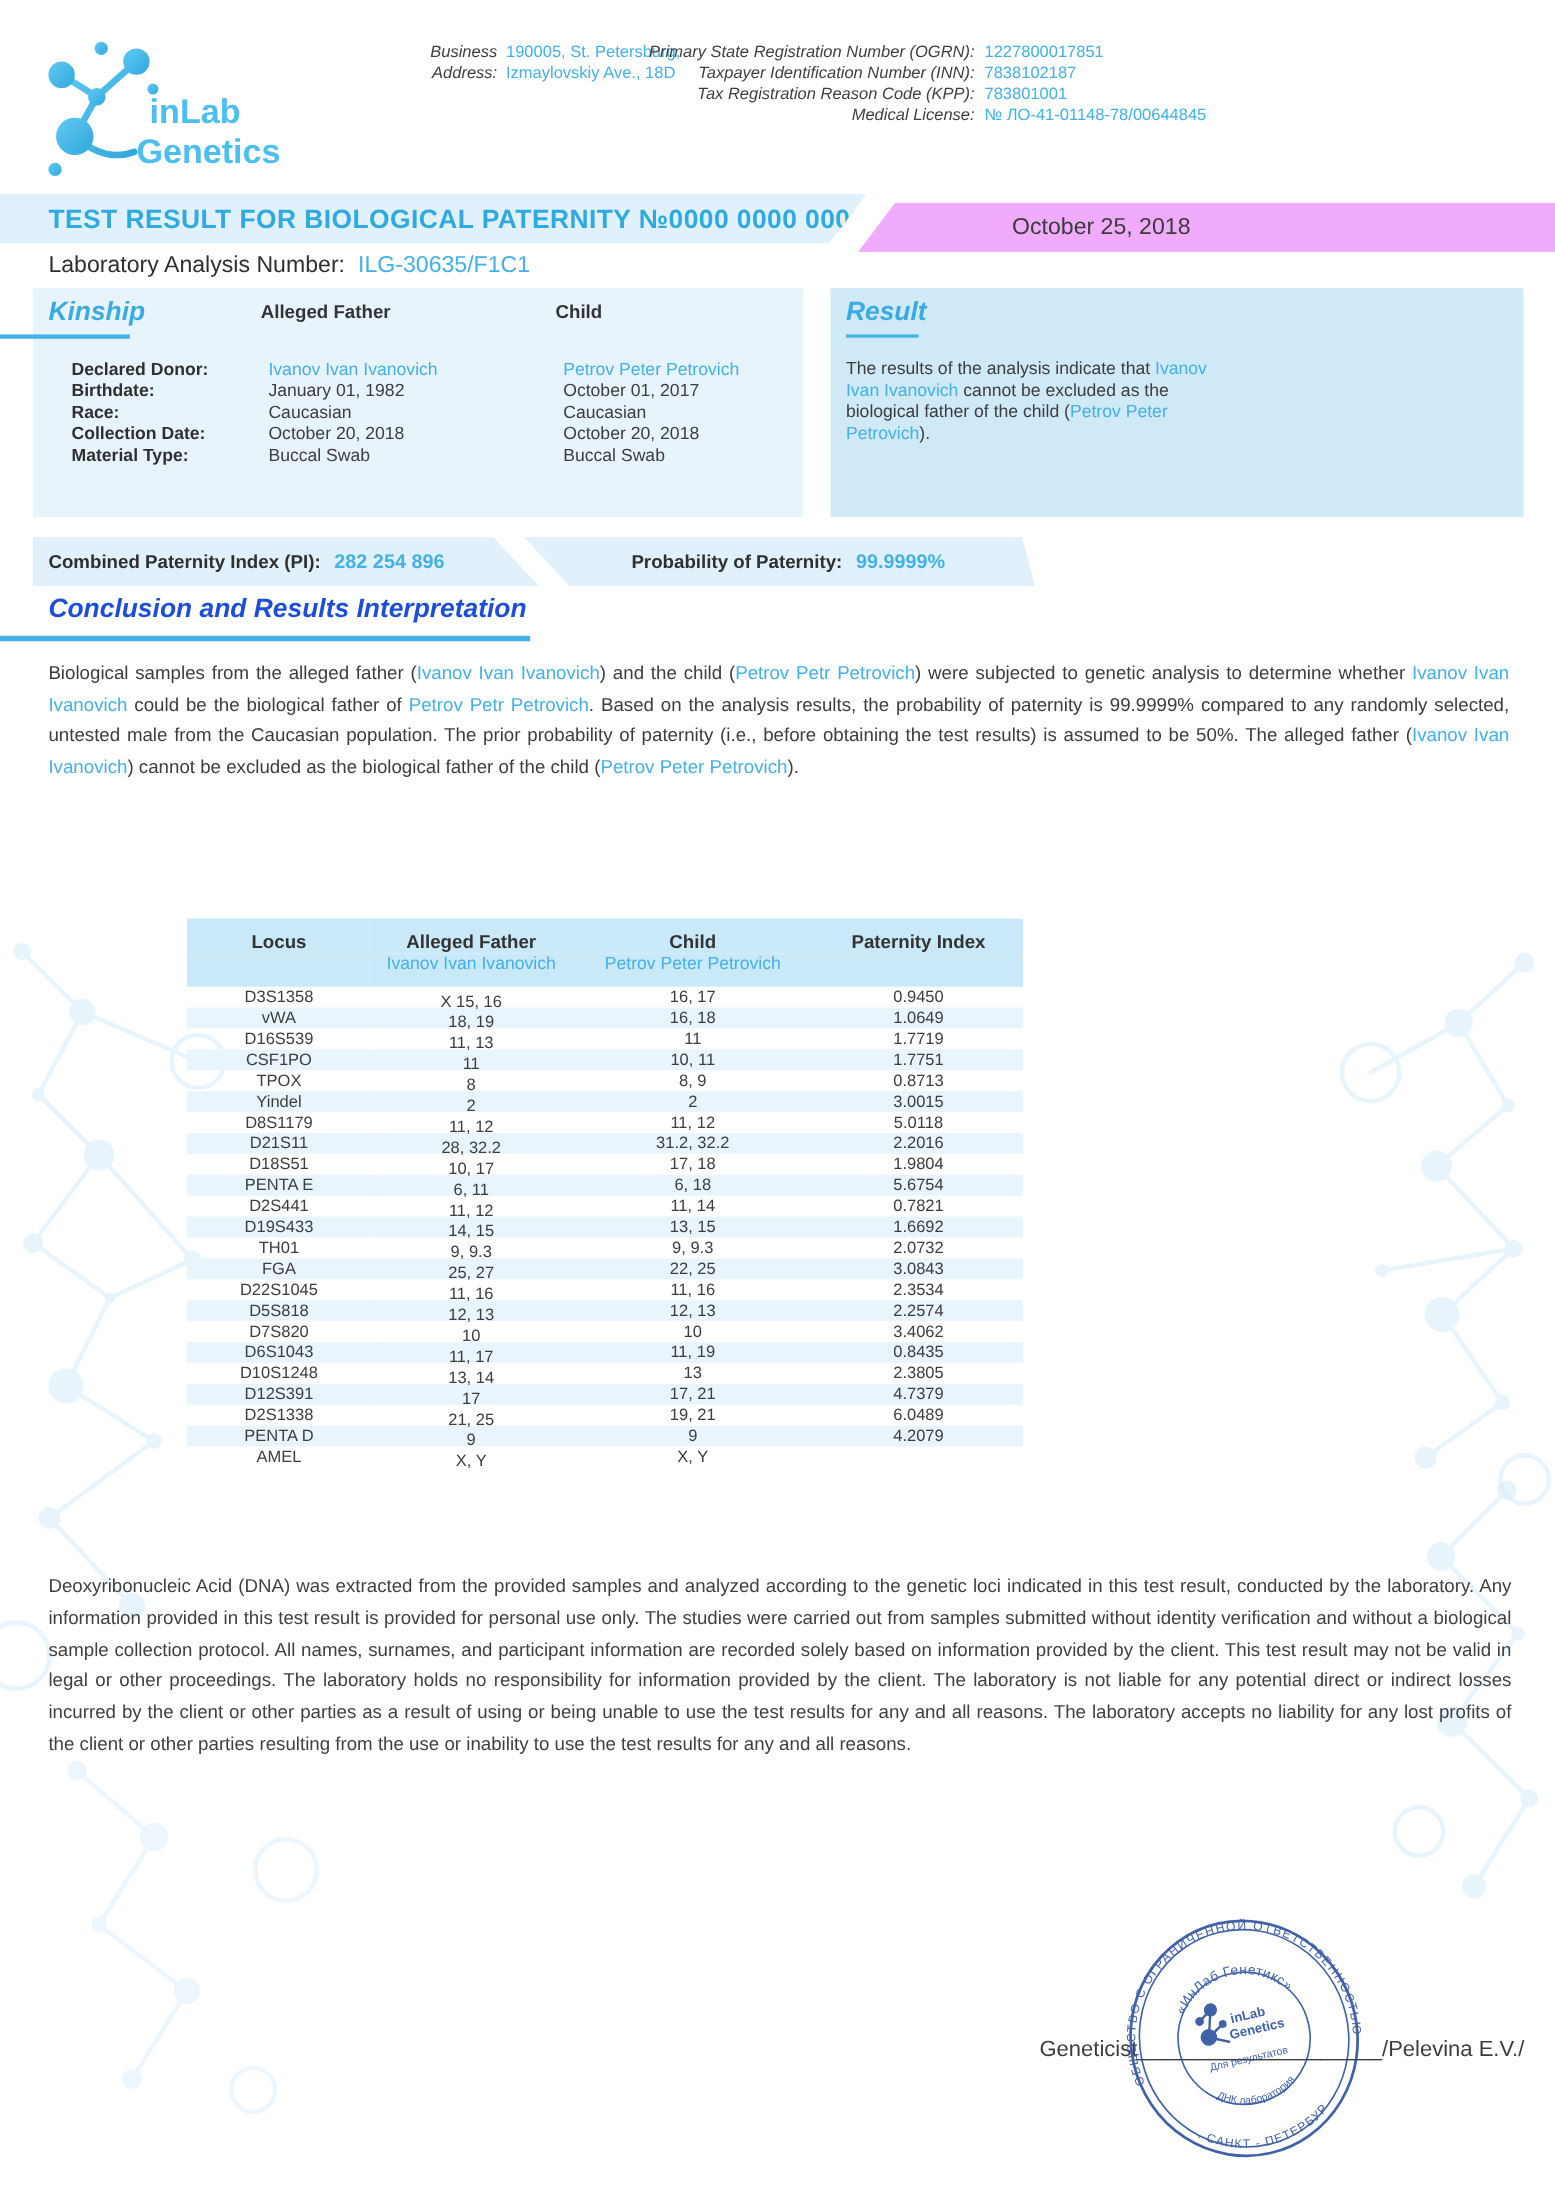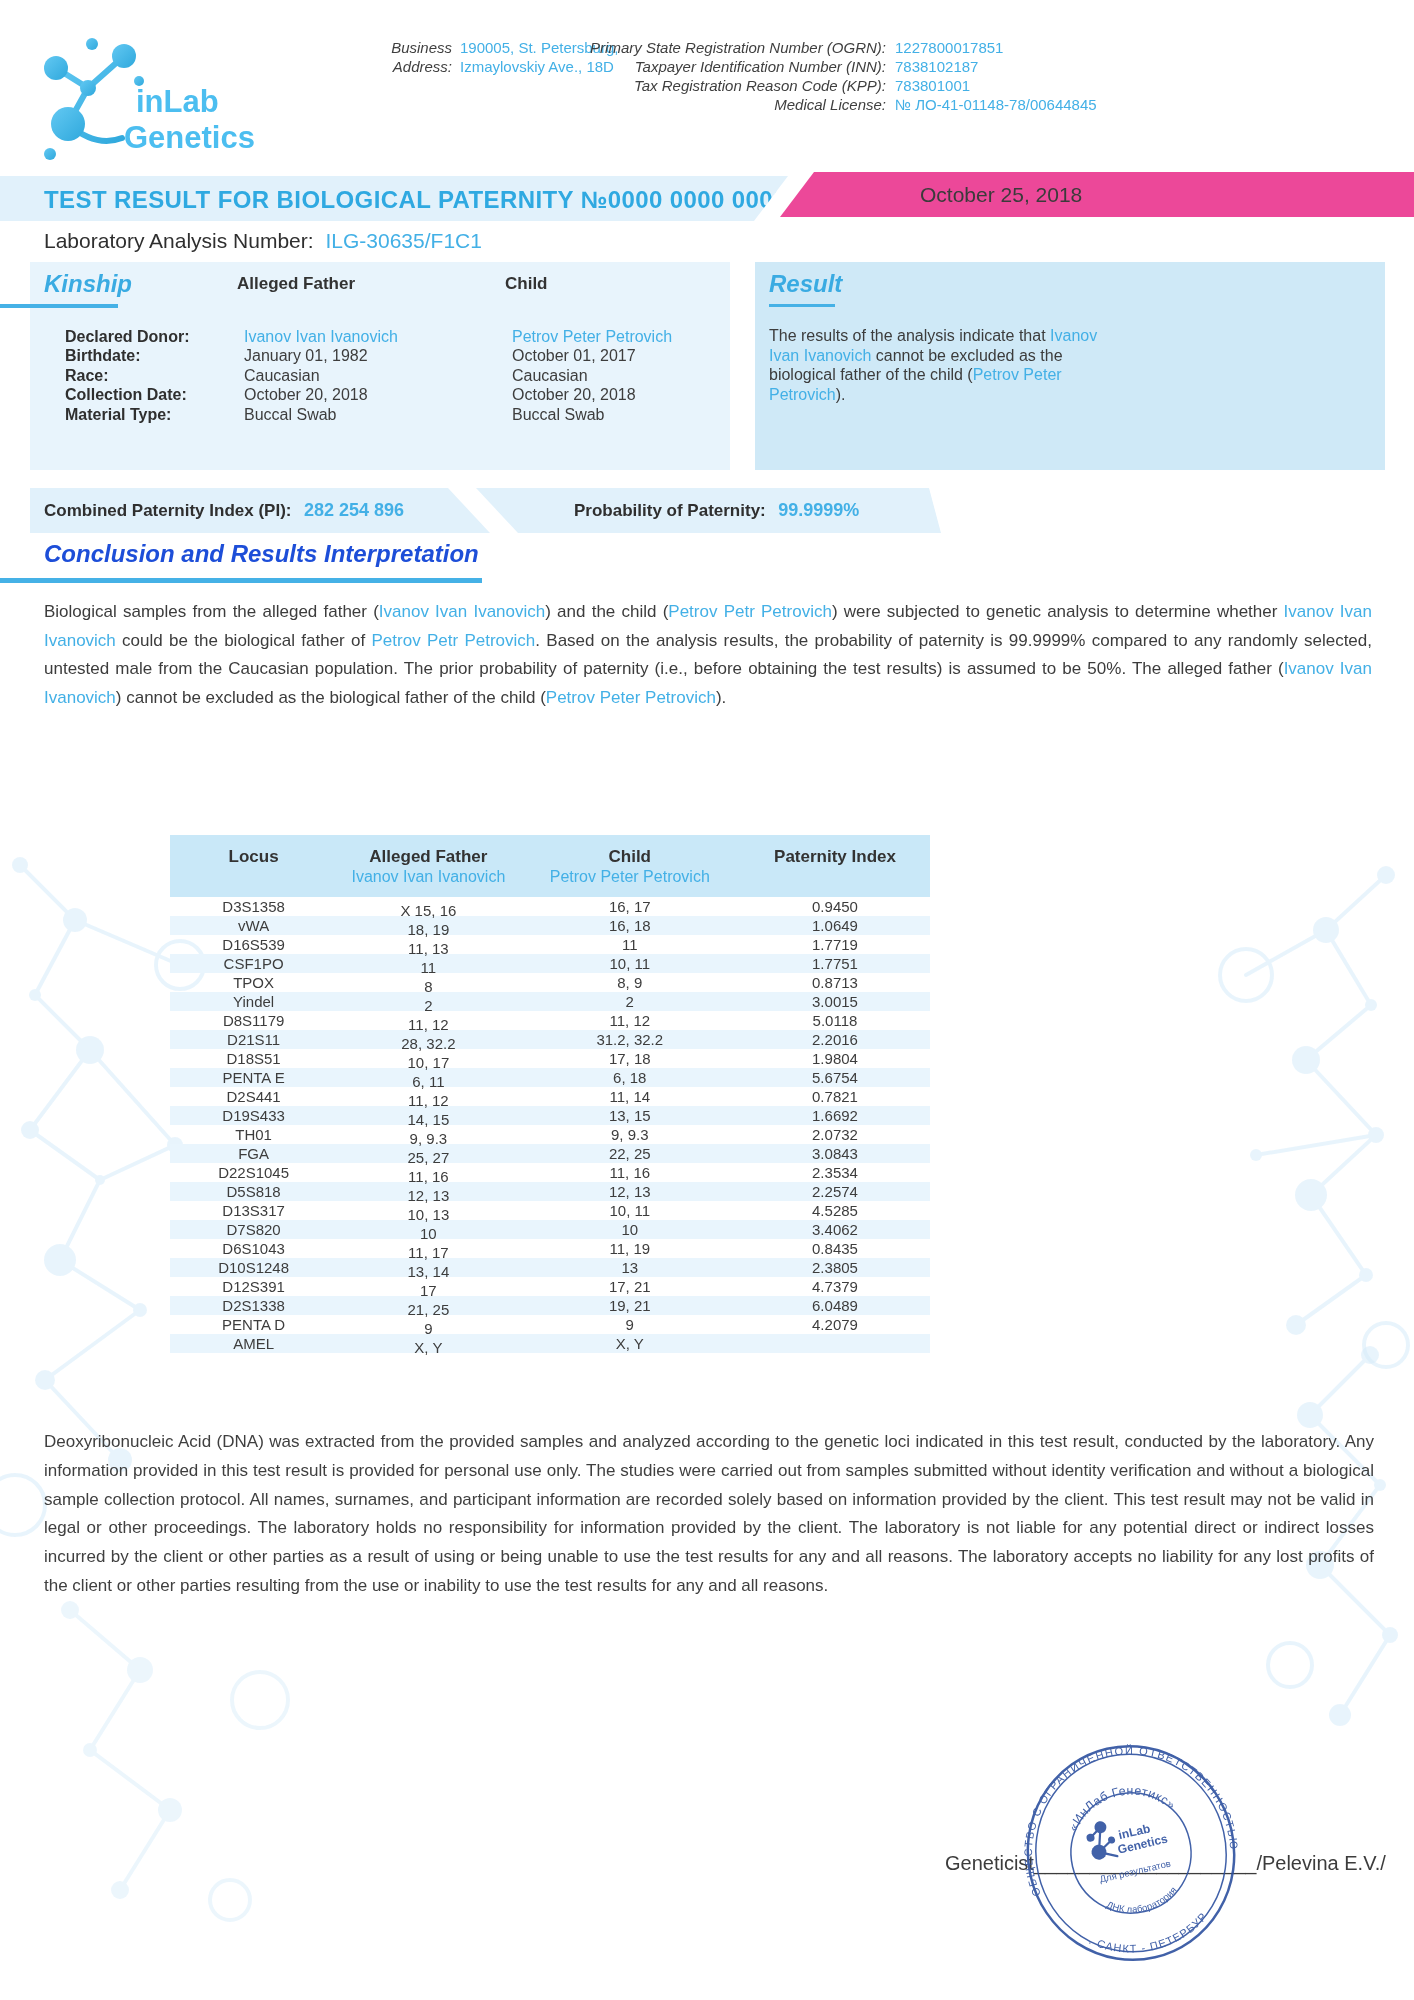--- a/index.html
+++ b/index.html
@@ -18,21 +18,21 @@
   #biz .vals{margin-left:8px;font-size:15px;line-height:19px;color:#43b0e6;}
   #reg{left:560px;top:38px;width:600px;}
   .reg-row{display:flex;line-height:19px;}
   .reg-row .lbl{flex:0 0 326px;text-align:right;font-style:italic;font-size:15px;color:#3f3f3f;}
   .reg-row .val{margin-left:9px;font-size:15px;color:#43b0e6;}
 
   
   #band-left{left:0;top:176px;width:788px;height:45px;background:#e1f1fb;
              clip-path:polygon(0 0,100% 0,calc(100% - 34px) 100%,0 100%);}
   #band-left .t{padding:10px 0 0 44px;font-size:24px;font-weight:bold;color:#2fa9e1;letter-spacing:.4px;}
-  #band-right{left:768px;top:172px;width:646px;height:45px;background:#ec4899;
+  #band-right{left:768px;top:184px;width:646px;height:45px;background:#f0abfc;
               clip-path:polygon(46px 0,100% 0,100% 100%,12px 100%);}
   #band-right .d{padding:11px 0 0 152px;font-size:21px;color:#3b3b3b;}
 
   #labnum{left:44px;top:229px;font-size:21px;font-weight:normal;color:#2f2f2f;}
   #labnum .v{color:#43b0e6;margin-left:6px;}
 
   
   .panel-h{position:absolute;left:14px;top:8px;font-size:24px;font-style:italic;font-weight:bold;color:#3aabe2;}
   #kinship-panel{left:30px;top:262px;width:700px;height:208px;background:#e8f4fc;}
   #kinship-underline{left:0;top:304px;width:118px;height:4px;background:#45b1e6;}
@@ -376,26 +376,20 @@
           <td>D22S1045</td>
           <td><span class="offset-down">11, 16</span></td>
           <td>11, 16</td>
           <td>2.3534</td>
         </tr>
         <tr>
           <td>D5S818</td>
           <td><span class="offset-down">12, 13</span></td>
           <td>12, 13</td>
           <td>2.2574</td>
-        </tr>
-        <tr>
-          <td>D13S317</td>
-          <td><span class="offset-down">10, 13</span></td>
-          <td>10, 11</td>
-          <td>4.5285</td>
         </tr>
         <tr>
           <td>D7S820</td>
           <td><span class="offset-down">10</span></td>
           <td>10</td>
           <td>3.4062</td>
         </tr>
         <tr>
           <td>D6S1043</td>
           <td><span class="offset-down">11, 17</span></td>

